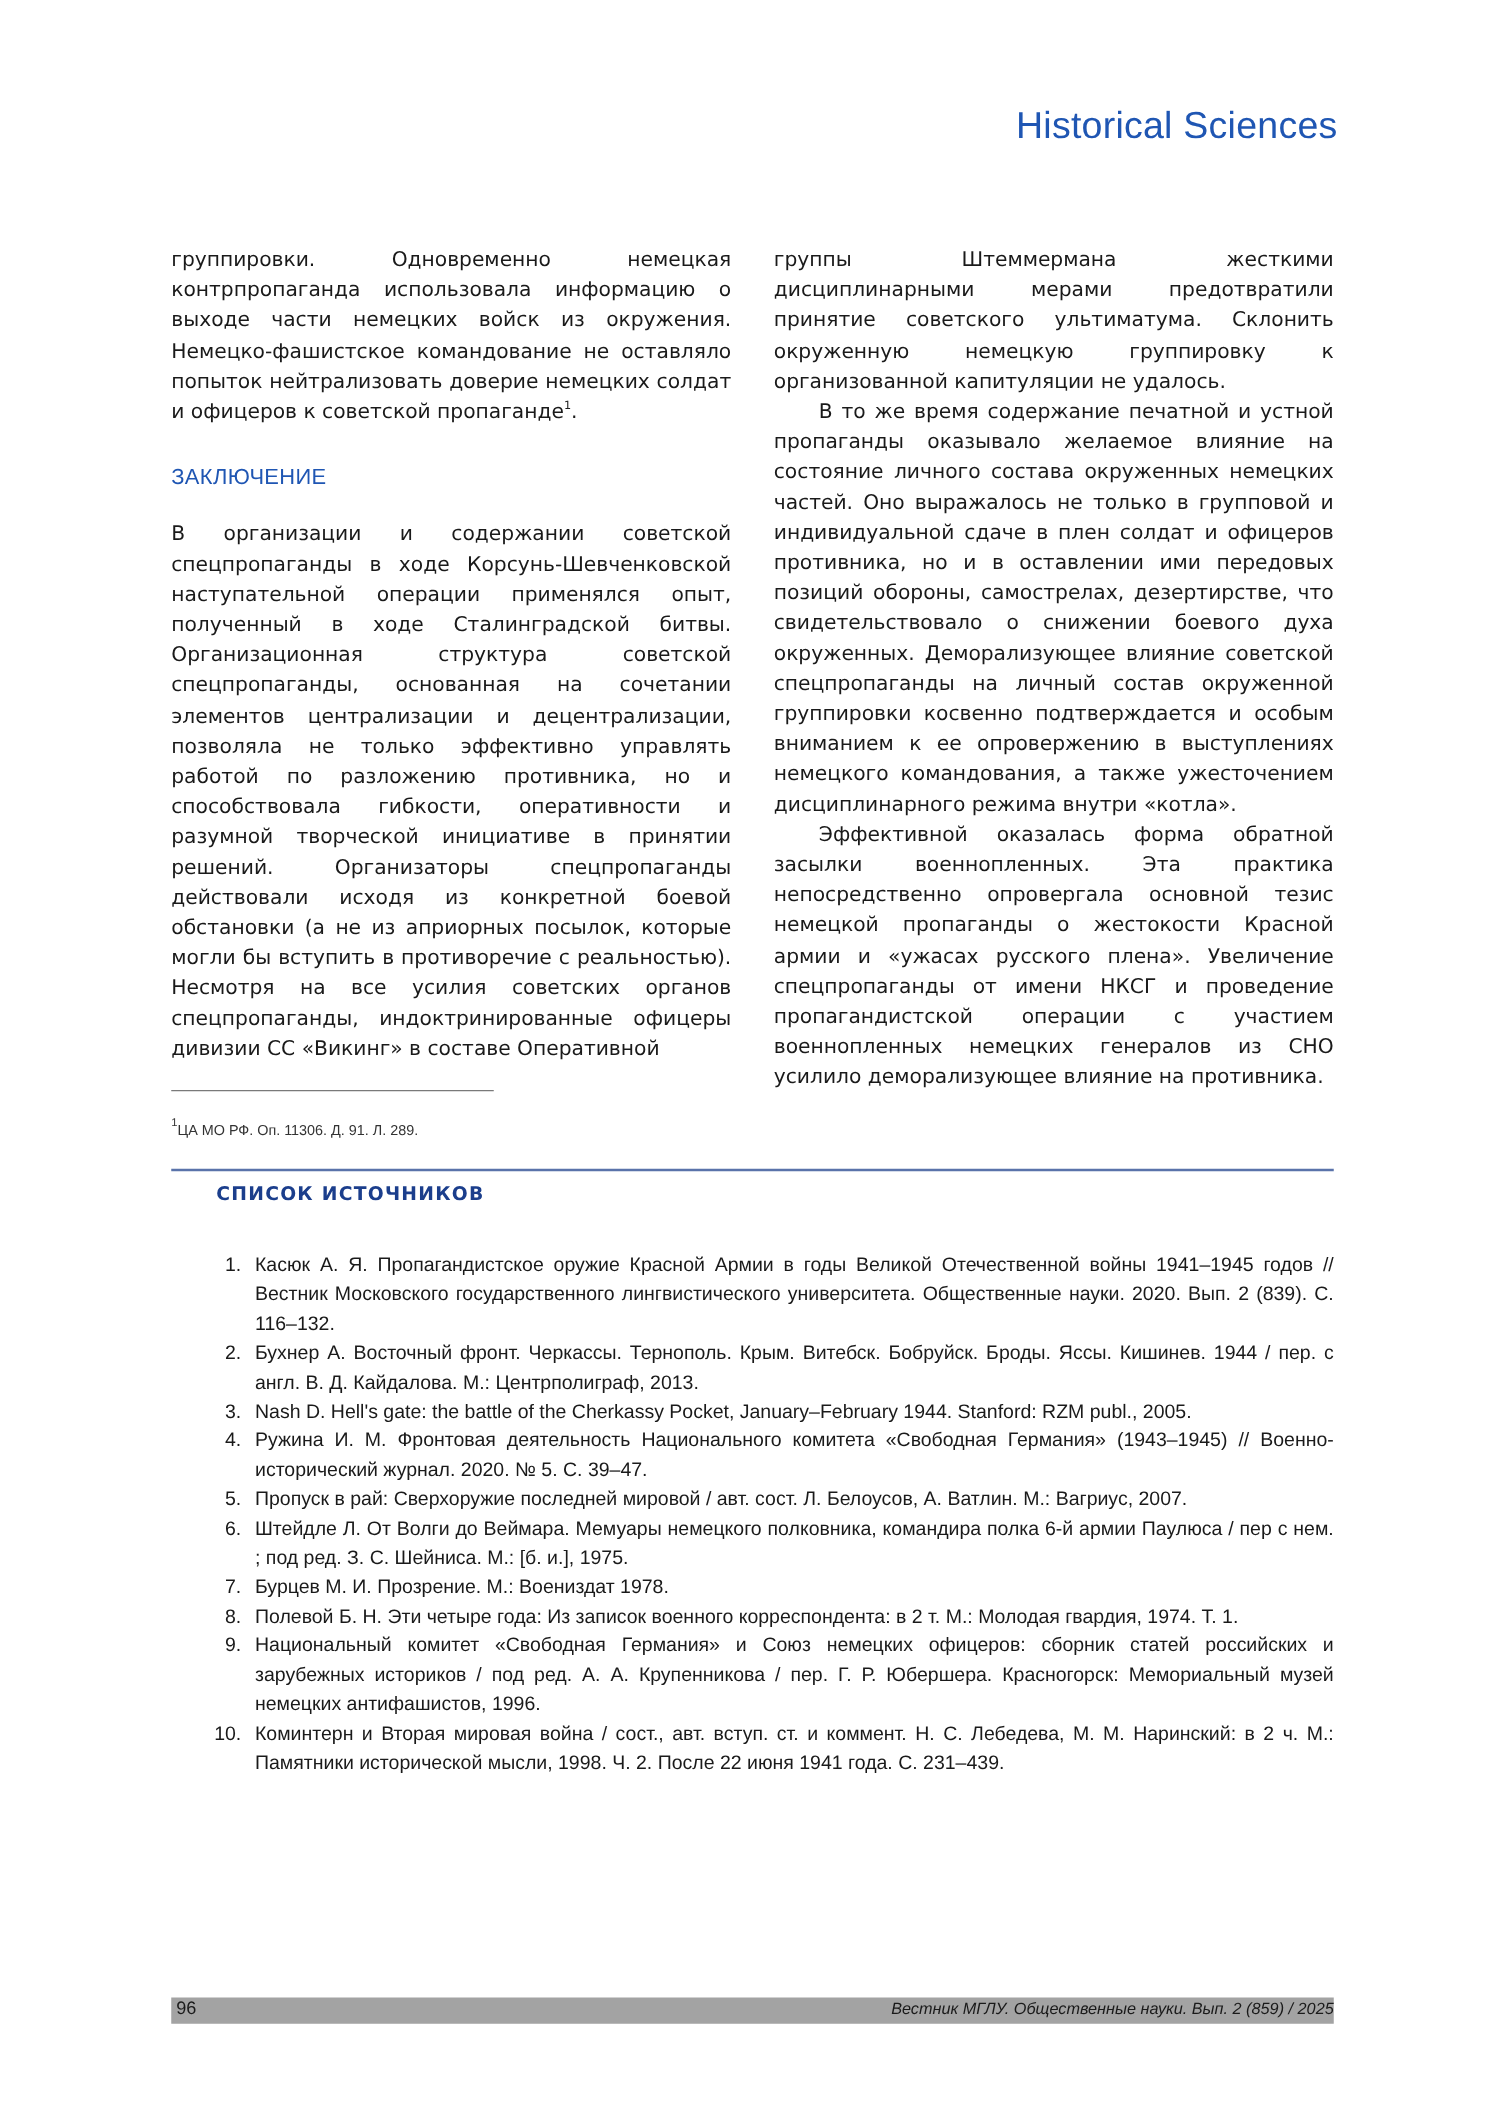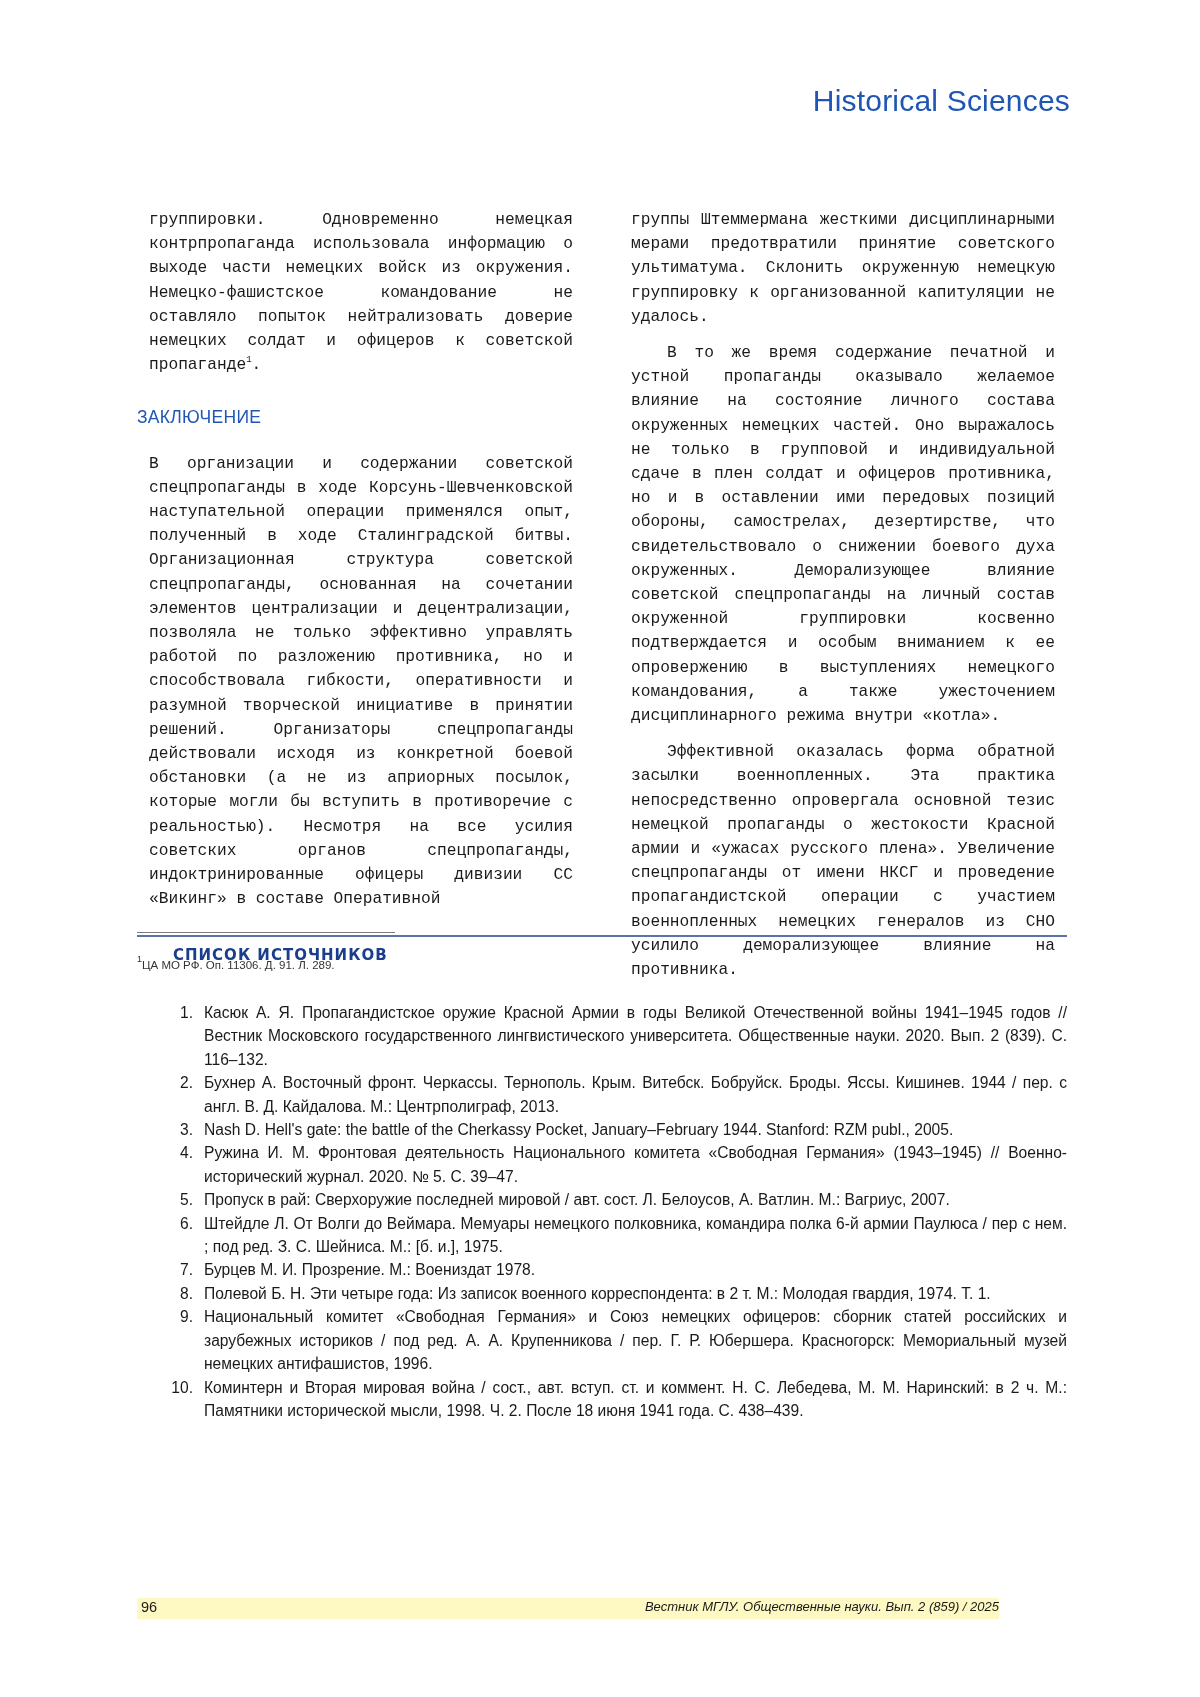--- a/index.html
+++ b/index.html
@@ -3,35 +3,35 @@
   <meta charset="utf-8">
   <style>
     html, body { margin: 0; padding: 0; background: #ffffff; }
     body { width: 1200px; height: 1697px; position: relative; overflow: hidden;
            font-family: "DejaVu Sans", "Liberation Sans", sans-serif; color: #1a1a1a; }
     .running-head { position: absolute; top: 84px; right: 130px; font-family: "Liberation Sans", sans-serif;
                     font-size: 30px; color: #1f56b3; letter-spacing: 0.2px; }
     .col { position: absolute; top: 196px; font-size: 16.2px; line-height: 24.2px; text-align: justify; }
     .col-left { left: 137px; width: 448px; }
     .col-right { left: 619px; width: 448px; }
-    .col p { margin: 12px; font-family: Liberation Mono, monospace; }
+    .col p { margin: 0; }
     .col p.indent { text-indent: 36px; }
     .section-title { font-family: "Liberation Sans", sans-serif; font-weight: normal; color: #1f56b3;
                      font-size: 17.5px; margin: 28px 0 22px 0; letter-spacing: 0.3px; }
     sup { font-size: 9px; vertical-align: 7px; line-height: 0; }
     .fn-rule { width: 258px; height: 1px; background: #7a7a7a; margin-top: 21px; }
     .fn { font-family: "Liberation Sans", sans-serif; font-size: 11.5px; color: #333; margin-top: 20px; }
     .refs-rule { position: absolute; top: 935px; left: 137px; width: 930px; height: 2px; background: #5a73aa; }
     .refs-title { position: absolute; top: 946px; left: 173px; font-family: "DejaVu Sans", sans-serif;
                   font-weight: bold; color: #1b3e8c; font-size: 15px; letter-spacing: 1px; }
     .refs-list { position: absolute; top: 1001px; left: 157px; width: 910px; margin: 0; padding: 0; list-style: none;
                  font-family: "Liberation Sans", sans-serif; font-size: 15.6px; line-height: 23.4px; color: #1a1a1a; }
     .refs-list li { position: relative; padding-left: 47px; text-align: justify; }
     .refs-list .num { position: absolute; left: 0; width: 36px; text-align: right; }
-    .footer-band { position: absolute; top: 1598px; left: 137px; width: 862px; height: 21px; background: #fef9c3; }
+    .footer-band { position: absolute; top: 1598px; left: 137px; width: 930px; height: 21px; background: #a3a3a3; }
     .page-no { position: absolute; left: 4px; top: 1px; font-family: "Liberation Sans", sans-serif; font-size: 14.5px; color: #1a1a1a; }
     .journal { position: absolute; right: 0; top: 1px; font-family: "Liberation Sans", sans-serif; font-style: italic;
                font-size: 13px; color: #1a1a1a; }
   </style>
 </head>
 <body>
 
 <div class="running-head">Historical Sciences</div>
 
 <div class="col col-left">
@@ -54,19 +54,19 @@
 <ol class="refs-list">
   <li><span class="num">1.</span><span>Касюк А. Я. Пропагандистское оружие Красной Армии в годы Великой Отечественной войны 1941–1945 годов // Вестник Московского государственного лингвистического университета. Общественные науки. 2020. Вып. 2 (839). С. 116–132.</span></li>
   <li><span class="num">2.</span><span>Бухнер А. Восточный фронт. Черкассы. Тернополь. Крым. Витебск. Бобруйск. Броды. Яссы. Кишинев. 1944 / пер. с англ. В. Д. Кайдалова. М.: Центрполиграф, 2013.</span></li>
   <li><span class="num">3.</span><span>Nash D. Hell's gate: the battle of the Cherkassy Pocket, January–February 1944. Stanford: RZM publ., 2005.</span></li>
   <li><span class="num">4.</span><span>Ружина И. М. Фронтовая деятельность Национального комитета «Свободная Германия» (1943–1945) // Военно-исторический журнал. 2020. № 5. С. 39–47.</span></li>
   <li><span class="num">5.</span><span>Пропуск в рай: Сверхоружие последней мировой / авт. сост. Л. Белоусов, А. Ватлин. М.: Вагриус, 2007.</span></li>
   <li><span class="num">6.</span><span>Штейдле Л. От Волги до Веймара. Мемуары немецкого полковника, командира полка 6-й армии Паулюса / пер с нем. ; под ред. З. С. Шейниса. М.: [б. и.], 1975.</span></li>
   <li><span class="num">7.</span><span>Бурцев М. И. Прозрение. М.: Воениздат 1978.</span></li>
   <li><span class="num">8.</span><span>Полевой Б. Н. Эти четыре года: Из записок военного корреспондента: в 2 т. М.: Молодая гвардия, 1974. Т. 1.</span></li>
   <li><span class="num">9.</span><span>Национальный комитет «Свободная Германия» и Союз немецких офицеров: сборник статей российских и зарубежных историков / под ред. А. А. Крупенникова / пер. Г. Р. Юбершера. Красногорск: Мемориальный музей немецких антифашистов, 1996.</span></li>
-  <li><span class="num">10.</span><span>Коминтерн и Вторая мировая война / сост., авт. вступ. ст. и коммент. Н. С. Лебедева, М. М. Наринский: в 2 ч. М.: Памятники исторической мысли, 1998. Ч. 2. После 18 июня 1941 года. С. 438–439.</span></li>
+  <li><span class="num">10.</span><span>Коминтерн и Вторая мировая война / сост., авт. вступ. ст. и коммент. Н. С. Лебедева, М. М. Наринский: в 2 ч. М.: Памятники исторической мысли, 1998. Ч. 2. После 22 июня 1941 года. С. 231–439.</span></li>
 </ol>
 
 <div class="footer-band">
   <span class="page-no">96</span>
   <span class="journal">Вестник МГЛУ. Общественные науки. Вып. 2 (859) / 2025</span>
 </div>
 
 </body></html>

